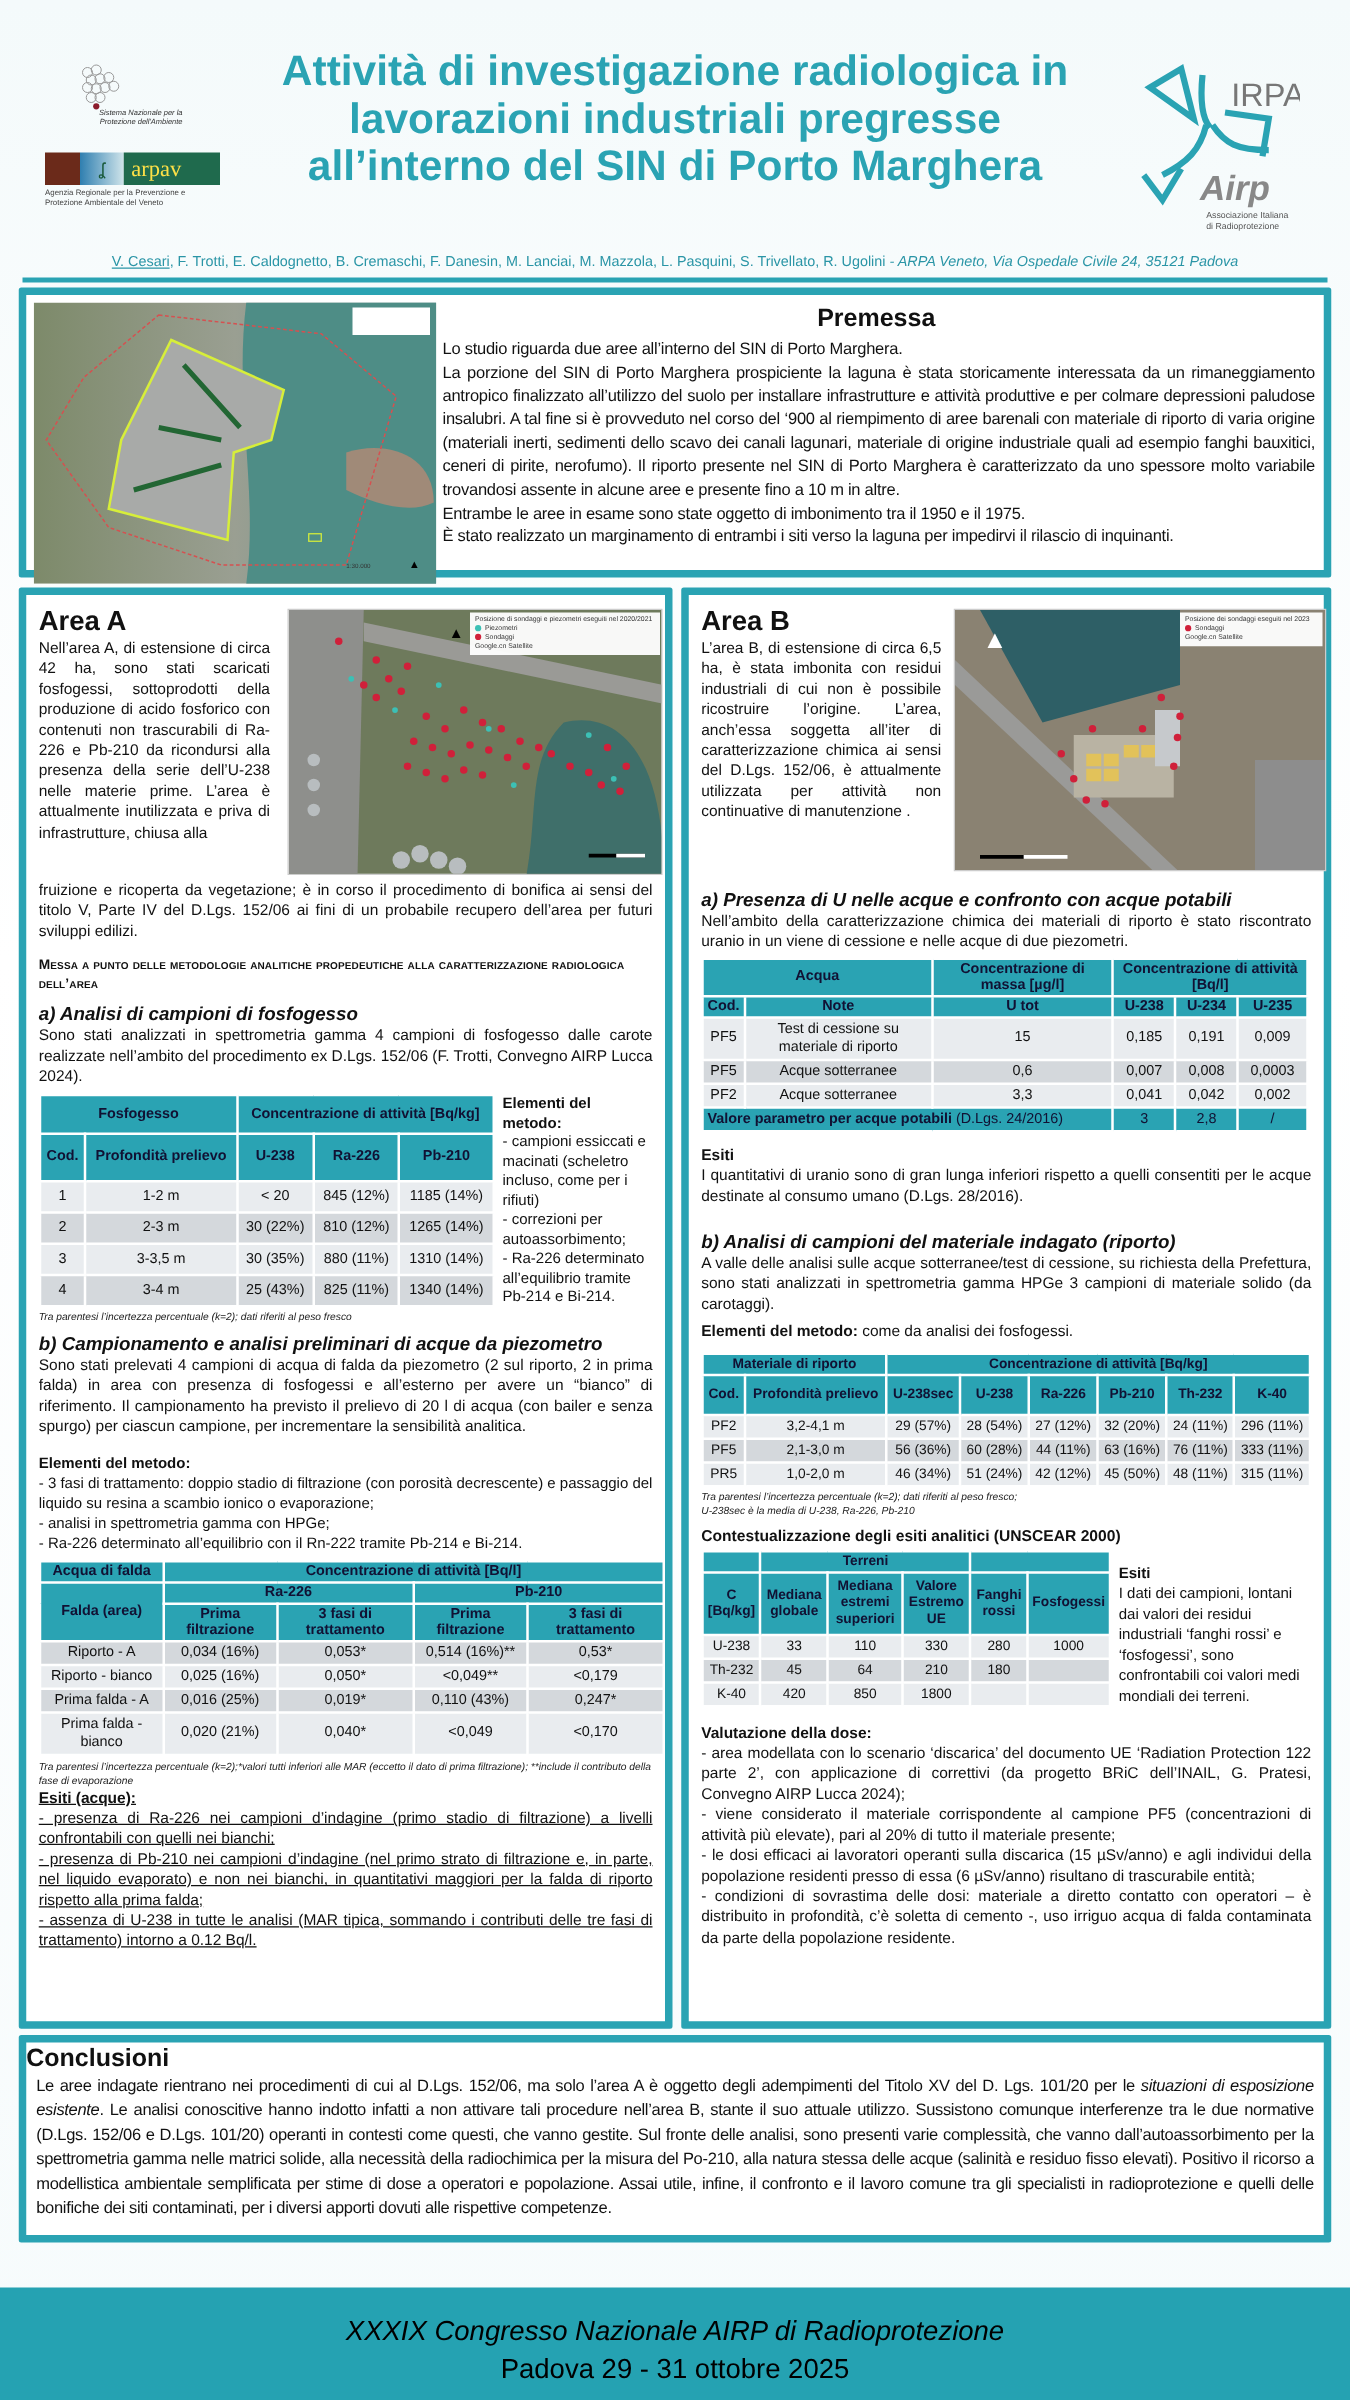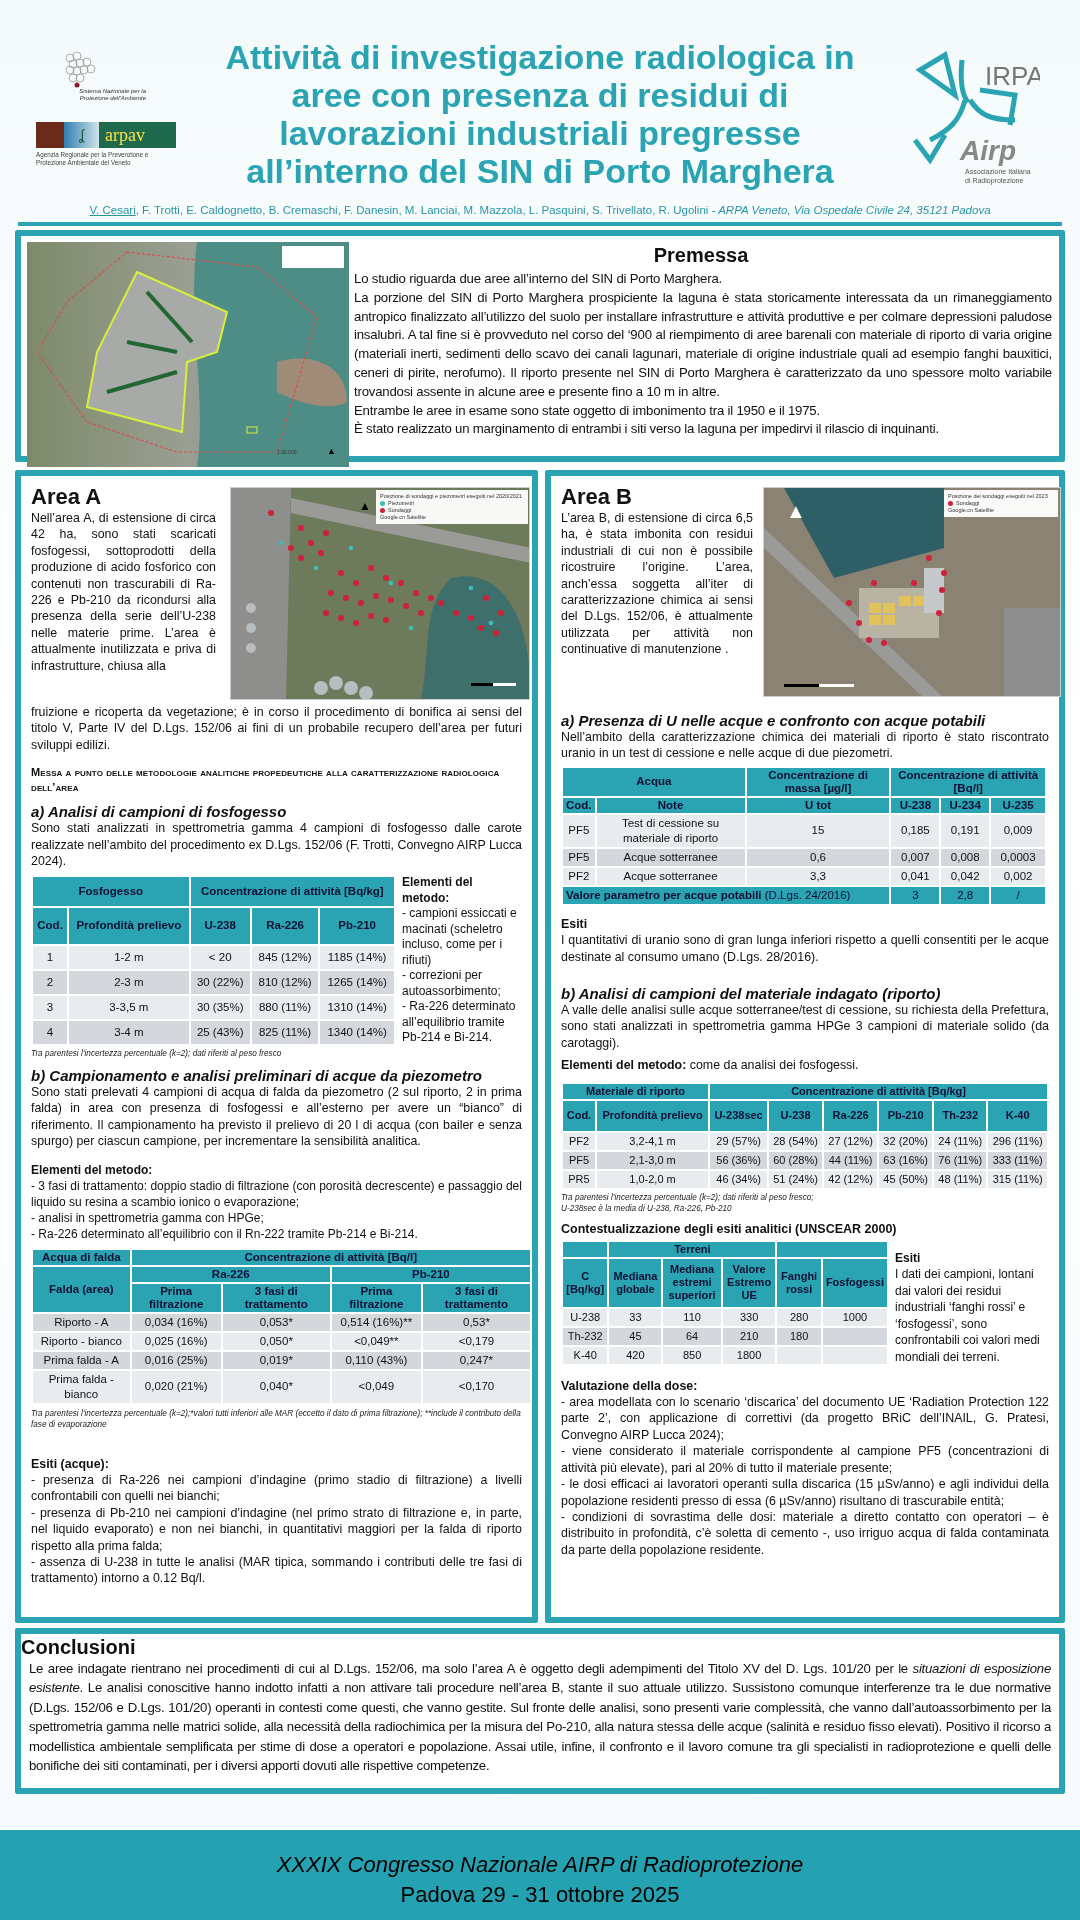--- a/index.html
+++ b/index.html
@@ -97,21 +97,20 @@
     <div class="arpav-band">
       <div class="arpav-lion"></div>
       <div class="arpav-mid">ʆ</div>
       <div class="arpav-name">arpav</div>
     </div>
     <div class="arpav-sub">Agenzia Regionale per la Prevenzione e Protezione Ambientale del Veneto</div>
   </div>
 
   <div class="title">
     <div>Attività di investigazione radiologica in</div>
-    <div>aree con presenza di residui di</div>
     <div>lavorazioni industriali pregresse</div>
     <div>all’interno del SIN di Porto Marghera</div>
   </div>
 
   <div class="logo-airp">
     <svg viewBox="0 0 150 150" width="150" height="150">
       <g fill="none" stroke="#2aa3b3" stroke-width="5">
         <path d="M30 30 L55 15 L65 55 Z"></path>
         <path d="M75 60 C70 80 60 90 40 100"></path>
         <path d="M80 60 C90 75 100 80 125 80"></path>
@@ -350,21 +349,21 @@
           <td>Prima falda - bianco</td>
           <td>0,020 (21%)</td>
           <td>0,040*</td>
           <td>&lt;0,049</td>
           <td>&lt;0,170</td>
         </tr>
   </tbody>
     </table>
   <div class="note" style="margin-top:3px;">Tra parentesi l’incertezza percentuale (k=2);*valori tutti inferiori alle MAR (eccetto il dato di prima filtrazione); **include il contributo della fase di evaporazione</div>
 
-  <div style="margin-top:26px;" class="body-text">
+  <div style="margin-top:0;text-decoration:underline;" class="body-text">
     <div style="font-weight:bold;">Esiti (acque):</div>
     <div>- presenza di Ra-226 nei campioni d’indagine (primo stadio di filtrazione) a livelli confrontabili con quelli nei bianchi;</div>
     <div>- presenza di Pb-210 nei campioni d’indagine (nel primo strato di filtrazione e, in parte, nel liquido evaporato) e non nei bianchi, in quantitativi maggiori per la falda di riporto rispetto alla prima falda;</div>
     <div>- assenza di U-238 in tutte le analisi (MAR tipica, sommando i contributi delle tre fasi di trattamento) intorno a 0.12 Bq/l.</div>
   </div>
 </div>
 
 <div class="box area-b">
   <div style="position:relative;height:222px;">
     <div class="area-title">Area B</div>
@@ -403,21 +402,21 @@
       </svg>
       <div class="legend-box" style="left:180px;top:2px;width:114px;">
         <div>Posizione dei sondaggi eseguiti nel 2023</div>
         <div><span class="dot" style="background:#d0203a"></span><span>Sondaggi</span></div>
         <div>Google.cn Satellite</div>
       </div>
     </div>
   </div>
 
   <div class="sub-h" style="margin-top:6px;">a) Presenza di U nelle acque e confronto con acque potabili</div>
-  <div class="body-text">Nell’ambito della caratterizzazione chimica dei materiali di riporto è stato riscontrato uranio in un test di cessione e nelle acque di due piezometri.</div>
+  <div class="body-text">Nell’ambito della caratterizzazione chimica dei materiali di riporto è stato riscontrato uranio in un viene di cessione e nelle acque di due piezometri.</div>
 
   <table class="dt" style="width:486px;margin-top:4px;">
     <tbody>
         <tr>
       <th colspan="2">Acqua</th>
       <th>Concentrazione di massa [µg/l]</th>
       <th colspan="3">Concentrazione di attività [Bq/l]</th>
     </tr>
     <tr>
       <th>Cod.</th>

